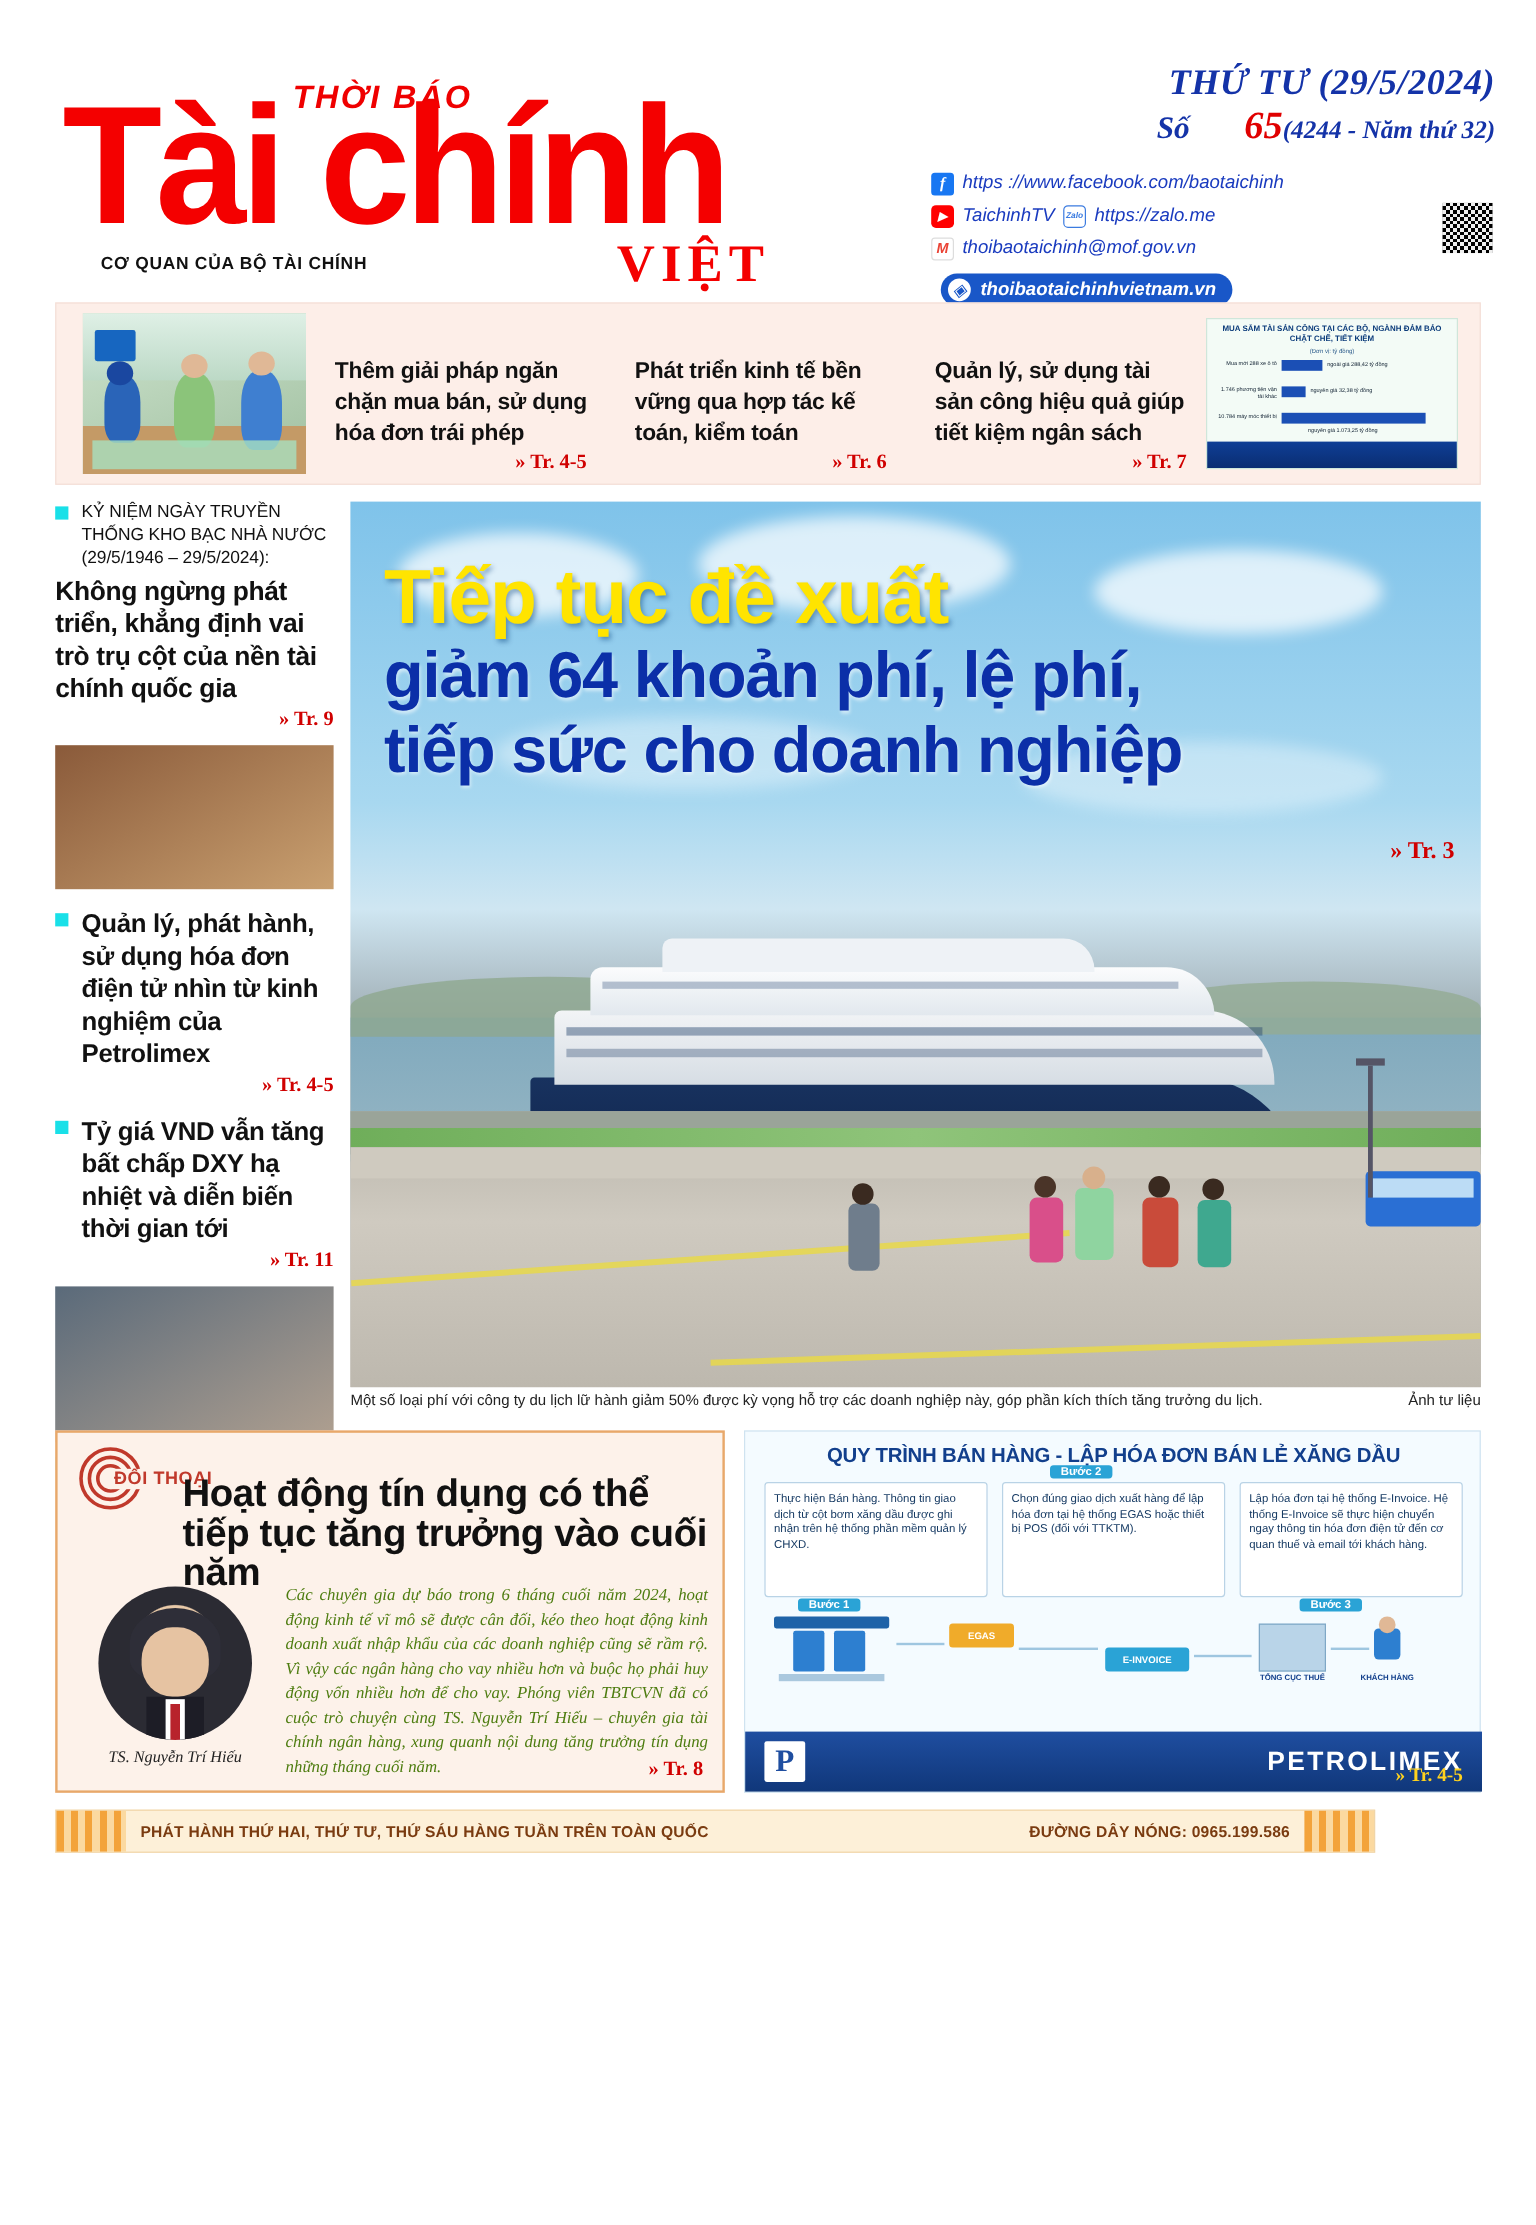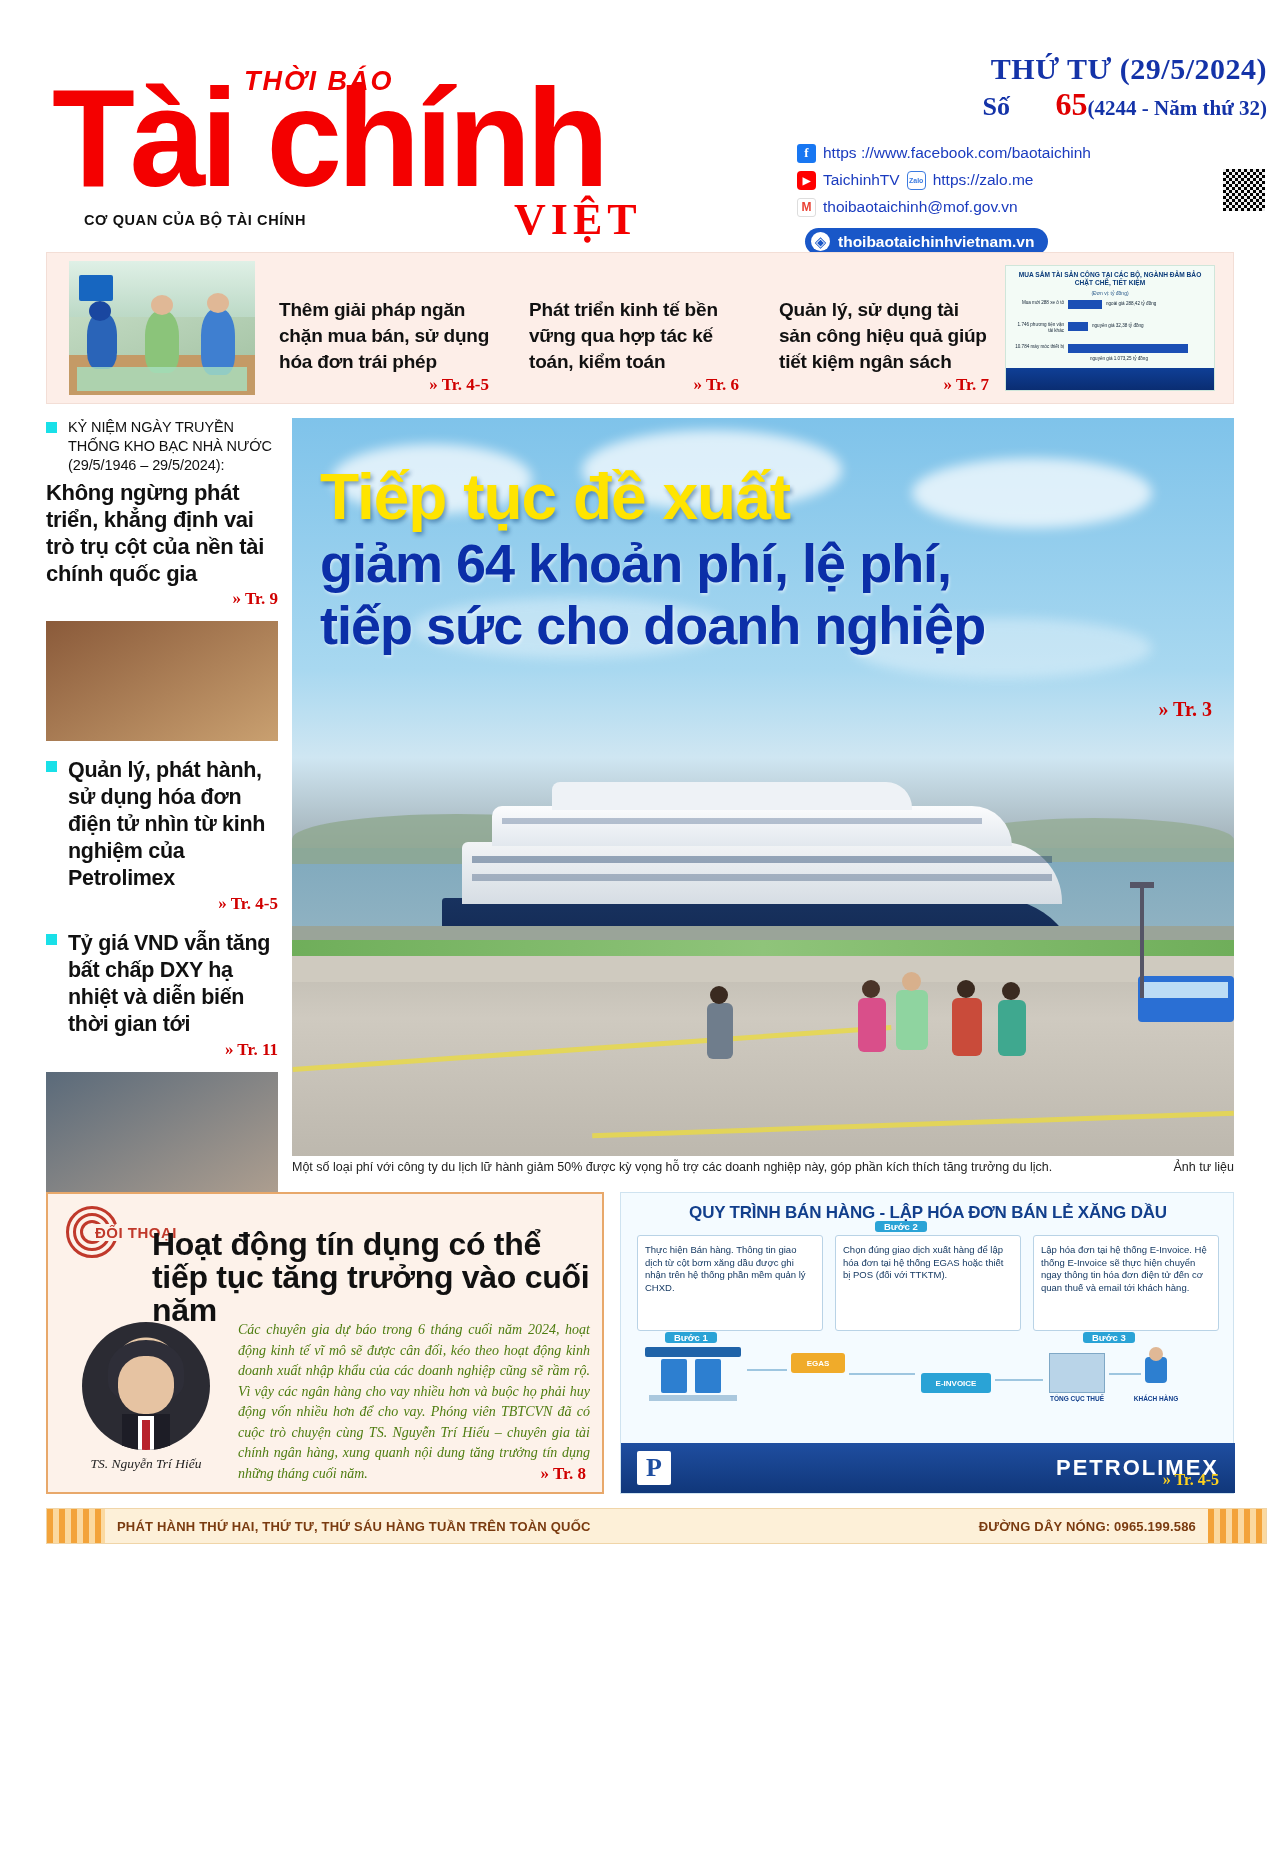--- a/index.html
+++ b/index.html
@@ -39,21 +39,21 @@
     font-family: "Liberation Sans", sans-serif;
     font-size: 14.5px; font-weight: bold; letter-spacing: 0.6px;
     color: #111;
   }
   .vietnam {
     position: absolute; left: 462px; top: 148px;
     font-family: "Liberation Serif", serif;
     font-weight: bold; font-size: 44px; letter-spacing: 5px;
     color: #f40000;
   }
-  .mast-right { position: absolute; left: 797px; top: 52px; width: 470px; }
+  .mast-right { position: absolute; left: 776px; top: 52px; width: 470px; font-style: italic; }
   .date-line {
     font-family: "Liberation Serif", serif;
     font-weight: bold; font-size: 30px; color: #1433a8;
     text-align: right; letter-spacing: 0.5px;
     line-height: 34px;
   }
   .issue-line {
     font-family: "Liberation Serif", serif;
     font-weight: bold; font-size: 26px; color: #1433a8;
     text-align: right; margin-top: 3px; line-height: 30px;
@@ -283,21 +283,21 @@
   }
   .info-tr {
     position: absolute; right: 14px; bottom: 4px;
     font-family: "Liberation Serif", serif; font-weight: bold;
     font-size: 16px; color: #ffd21e;
   }
 
   
   .footer {
     position: absolute; left: 46px; top: 1508px;
-    width: 1221px; height: 36px;
+    width: 1100px; height: 36px;
     background: #fdf0d8; border: 1px solid #f0d5a8;
     display: flex; align-items: center; justify-content: space-between;
     padding: 0 70px;
   }
   .footer .txt {
     font-family: "Liberation Sans", sans-serif; font-weight: bold;
     font-size: 13px; color: #7a3b10; letter-spacing: 0.2px;
   }
   .ribbon-l, .ribbon-r {
     position: absolute; top: 0; width: 58px; height: 34px;

